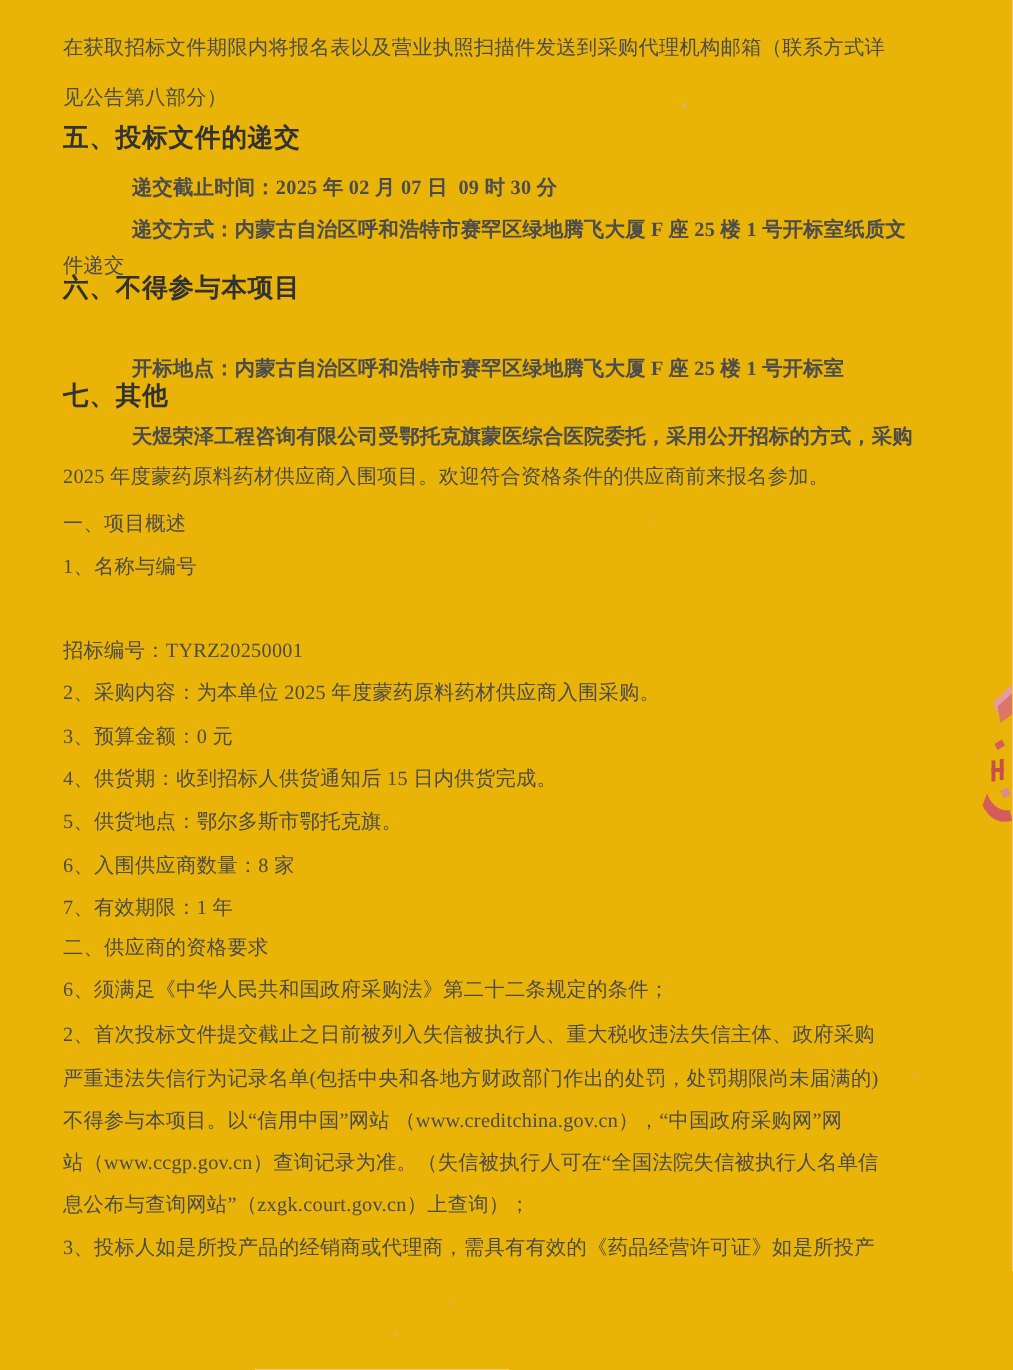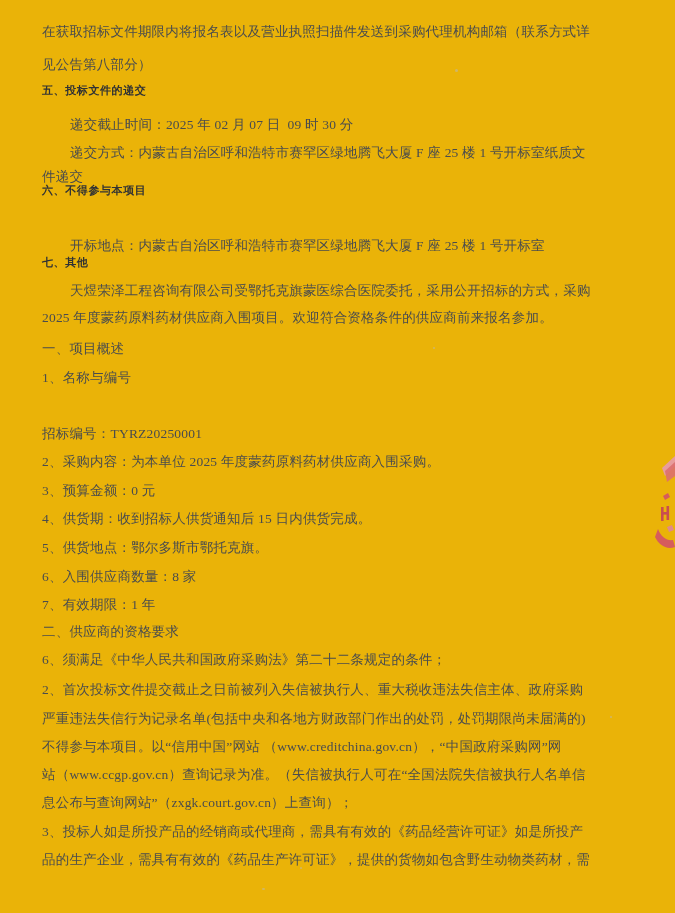--- a/index.html
+++ b/index.html
@@ -18,24 +18,24 @@
   .ln{
     position:absolute;
     left:42px;
     font-size:13.5px;
     line-height:1.15;
     color:#4a4c4e;
     letter-spacing:0.2px;
     white-space:pre;
     font-family:"Liberation Serif", serif;
   }
-  .ind{ left:70px; }
+  .ind{ left:88px;font-weight:bold; }
   .hd{
-    font-family:Liberation Sans, sans-serif;
-    font-size:11px;
+    font-family:Liberation Mono, monospace;
+    font-size:17px;
     font-weight:700;
     color:#303234;
     letter-spacing:0.6px;
   }
   .speck{
     position:absolute;
     border-radius:50%;
     background:#b9b9b6;
     opacity:.55;
   }
@@ -74,21 +74,20 @@
   <div class="ln" style="top:569px">6、入围供应商数量：8 家</div>
   <div class="ln" style="top:597px">7、有效期限：1 年</div>
   <div class="ln" style="top:624px">二、供应商的资格要求</div>
   <div class="ln" style="top:652px">6、须满足《中华人民共和国政府采购法》第二十二条规定的条件；</div>
   <div class="ln" style="top:682px">2、首次投标文件提交截止之日前被列入失信被执行人、重大税收违法失信主体、政府采购</div>
   <div class="ln" style="top:711px">严重违法失信行为记录名单(包括中央和各地方财政部门作出的处罚，处罚期限尚未届满的)</div>
   <div class="ln" style="top:739px">不得参与本项目。以“信用中国”网站 （www.creditchina.gov.cn），“中国政府采购网”网</div>
   <div class="ln" style="top:795px">息公布与查询网站”（zxgk.court.gov.cn）上查询）；</div>
   <div class="ln" style="top:767px">站（www.ccgp.gov.cn）查询记录为准。（失信被执行人可在“全国法院失信被执行人名单信</div>
   <div class="ln" style="top:824px">3、投标人如是所投产品的经销商或代理商，需具有有效的《药品经营许可证》如是所投产</div>
-  <div class="ln" style="top:852px">品的生产企业，需具有有效的《药品生产许可证》，提供的货物如包含野生动物类药材，需</div>
 
   <div class="stamp">
     <svg width="24" height="100" viewBox="0 0 24 100" xmlns="http://www.w3.org/2000/svg">
       <polygon points="11,13 24,1 24,11 14,21" fill="#e89c9c"></polygon>
       <polygon points="14,16 24,7 24,21 16,27" fill="#dd6f6f" opacity="0.9"></polygon>
       <polygon points="12,41 17,38 19,42 14,45" fill="#d65c5c"></polygon>
       <rect x="10" y="52" width="2.6" height="14" fill="#c94f4f"></rect>
       <rect x="15.5" y="51" width="2.6" height="14" fill="#c94f4f"></rect>
       <rect x="10" y="57" width="8" height="2.6" fill="#c94f4f"></rect>
       <polygon points="16,72 21,70 23,75 18,77" fill="#e08a8a"></polygon>

